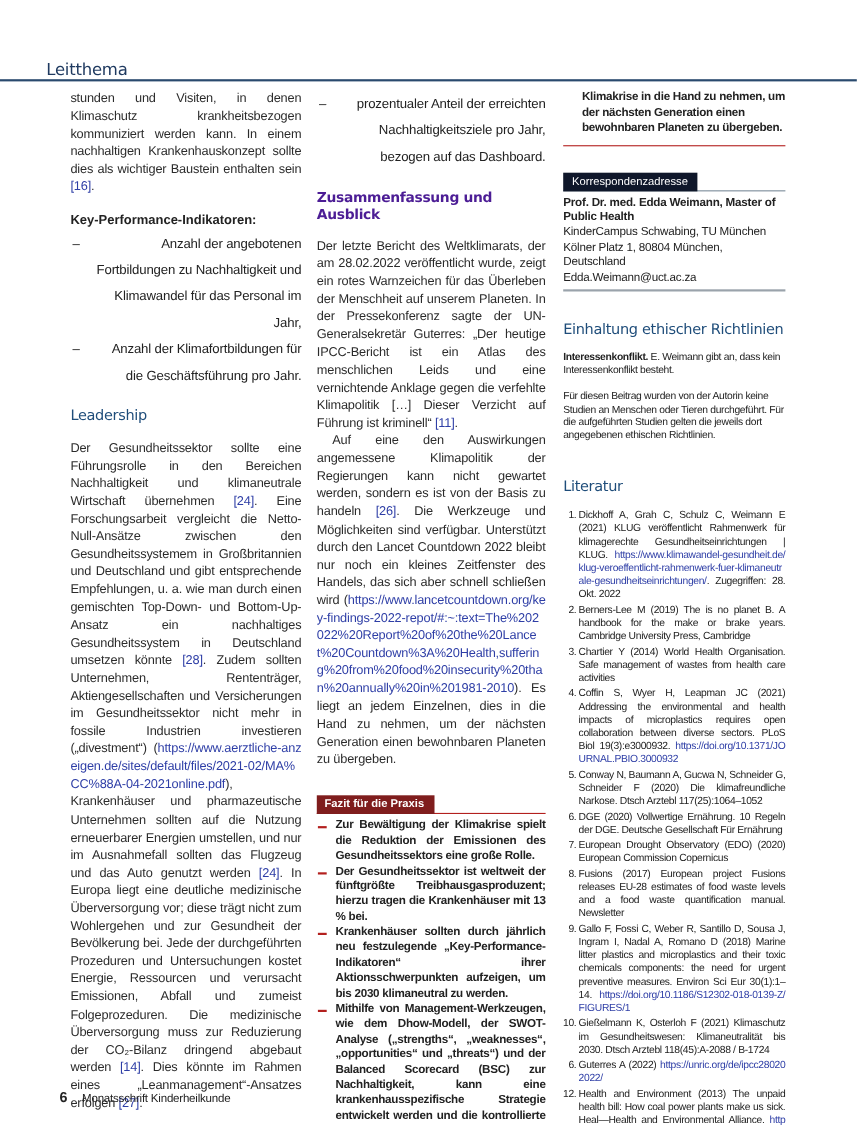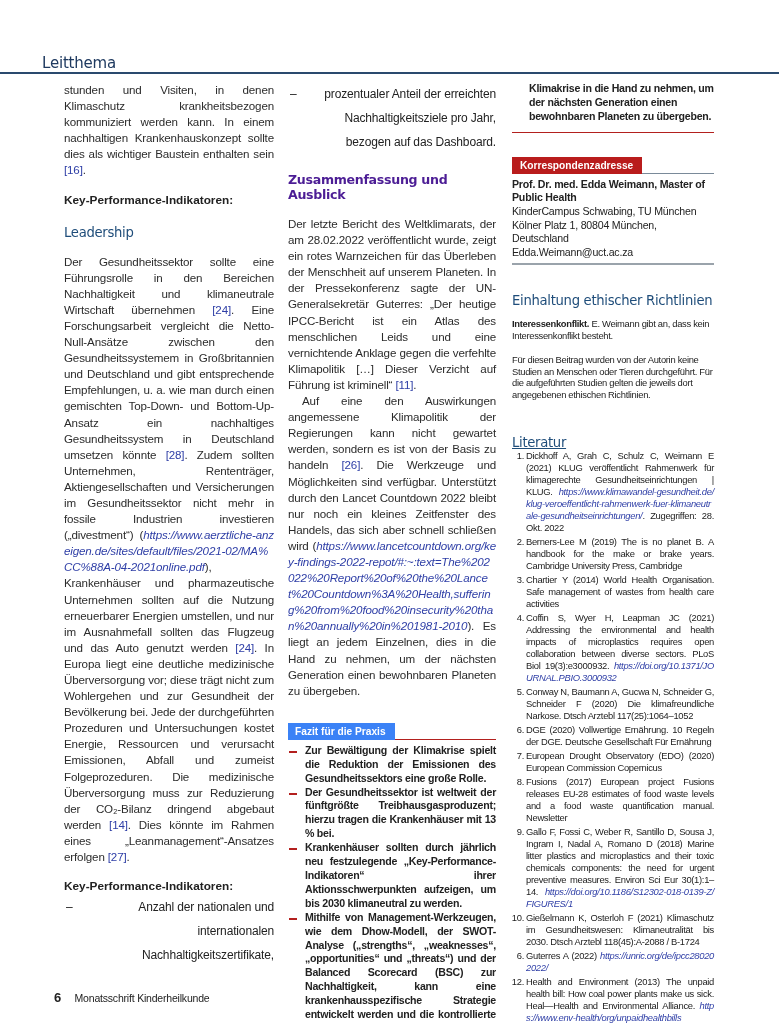--- a/index.html
+++ b/index.html
@@ -18,68 +18,68 @@
   .col2 { left: 288px; width: 208px; }
   .col3 { left: 512px; width: 202px; }
 
   .body-text {
     font-size: 11.6px; line-height: 16.1px; text-align: justify; color: #2b2b2b;
     letter-spacing: -0.15px; hyphens: manual;
   }
   .body-text p { margin: 0; }
   .indent { text-indent: 14px; }
   .ref { color: #2e3ea6; }
-  .link { color: #2e3ea6; word-break: break-all; font-style: italic; }
+  .link { color: #2e3ea6; word-break: break-all; }
 
   .kpi-title { font-weight: bold; font-size: 11.8px; margin-top: 14px; margin-bottom: 2px; color: #222; }
   .dash-list { list-style: none; }
   .dash-list li { position: relative; padding-left: 22px; font-size: 12px; line-height: 24px; text-align: right; letter-spacing: -0.15px; }
   .dash-list li::before { content: "–"; position: absolute; left: 2px; top: 0; }
 
   .section-h {
     font-family: "DejaVu Sans", sans-serif; font-size: 13.2px; color: #1f4d7a;
     margin-top: 18px; margin-bottom: 14px; letter-spacing: -0.3px; font-weight: normal;
   }
   .section-h.bold { font-weight: bold; font-size: 12.6px; color: #4c1d95; }
 
   
   .fazit { margin-top: 22px; }
   .fazit-tab {
-    display: inline-block; background: #3b82f6; color: #fff;
+    display: inline-block; background: #7f1d1d; color: #fff;
     font-size: 10.2px; font-weight: bold; padding: 3px 9px 3px 7px;
   }
   .fazit-rule { height: 1px; background: #b3201e; margin-top: -1px; }
   .fazit-list { list-style: none; margin-top: 4px; }
   .fazit-list li {
     position: relative; padding-left: 17px; font-size: 10.6px; line-height: 13.9px;
     font-weight: bold; color: #222; text-align: justify; letter-spacing: -0.25px;
   }
   .fazit-list li::before {
     content: ""; position: absolute; left: 1px; top: 7px; width: 8px; height: 2px; background: #b3201e;
   }
   .fazit-cont { padding-left: 17px; font-size: 10.6px; line-height: 13.9px; font-weight: bold; color: #222; letter-spacing: -0.25px; }
   .fazit-end-rule { height: 1px; background: #b3201e; margin-top: 8px; }
 
   
   .korr { margin-top: 22px; }
   .korr-tab {
-    display: inline-block; background: #b91c1c; color: #fff;
-    font-size: 10.2px; font-weight: bold; padding: 3px 9px 3px 8px;
+    display: inline-block; background: #0f172a; color: #fff;
+    font-size: 10.2px; font-weight: normal; padding: 3px 9px 3px 8px;
   }
   .korr-rule { height: 1px; background: #7a8a99; margin-top: -1px; }
   .korr-body { font-size: 10.6px; line-height: 13.6px; margin-top: 4px; color: #222; letter-spacing: -0.2px; }
   .korr-name { font-weight: bold; }
   .korr-end-rule { height: 2px; background: #9aa3ab; margin-top: 4px; }
 
   .ethik-h { margin-top: 28px; margin-bottom: 10px; }
   .small-text { font-size: 9.4px; line-height: 11.8px; color: #222; letter-spacing: -0.3px; }
   .small-text b { font-weight: bold; }
   .small-gap { margin-top: 12px; }
 
-  .lit-h { margin-top: 34px; margin-bottom: 0; text-decoration: underline; }
+  .lit-h { margin-top: 34px; margin-bottom: 12px; }
   .lit-list { list-style: none; }
   .lit-list li {
     position: relative; padding-left: 14px; font-size: 9.4px; line-height: 12px;
     color: #222; text-align: justify; letter-spacing: -0.3px; margin-bottom: 2px;
   }
   .lit-list li .num { position: absolute; left: 0; top: 0; width: 12px; text-align: right; }
   .lit-list li.two .num { left: -5px; width: 17px; }
 
   .footer { position: absolute; left: 54px; top: 990px; font-size: 12px; color: #222; }
   .footer .pg { font-weight: bold; font-size: 13px; margin-right: 10px; }
@@ -90,20 +90,24 @@
 
 <div class="running-head">Leitthema</div>
 <div class="head-rule"></div>
 
 <div class="col col1">
   <div class="body-text">
     <p><span>stunden und Visiten, in denen Klimaschutz krankheitsbezogen kommuniziert werden kann. In einem nachhaltigen Krankenhauskonzept sollte dies als wichtiger Baustein enthalten sein </span><span class="ref">[16]</span><span>.</span></p>
   </div>
 
   <div class="kpi-title">Key-Performance-Indikatoren:</div>
+  <ul class="dash-list">
+    <li>Anzahl der angebotenen Fortbildungen zu Nachhaltigkeit und Klimawandel für das Personal im Jahr,</li>
+    <li>Anzahl der Klimafortbildungen für die Geschäftsführung pro Jahr.</li>
+  </ul>
 
   <h2 class="section-h">Leadership</h2>
   <div class="body-text">
     <p>
       <span>Der Gesundheitssektor sollte eine Führungsrolle in den Bereichen Nachhaltigkeit und klimaneutrale Wirtschaft übernehmen </span><span class="ref">[24]</span><span>. Eine Forschungsarbeit vergleicht die Netto-Null-Ansätze zwischen den Gesundheitssystemem in Großbritannien und Deutschland und gibt entsprechende Empfehlungen, u. a. wie man durch einen gemischten Top-Down- und Bottom-Up-Ansatz ein nachhaltiges Gesundheitssystem in Deutschland umsetzen könnte </span><span class="ref">[28]</span><span>. Zudem sollten Unternehmen, Rententräger, Aktiengesellschaften und Versicherungen im Gesundheitssektor nicht mehr in fossile Industrien investieren („divestment“) (</span><span class="link">https://www.aerztliche-anzeigen.de/sites/default/files/2021-02/MA%CC%88A-04-2021online.pdf</span><span>), Krankenhäuser und pharmazeutische Unternehmen sollten auf die Nutzung erneuerbarer Energien umstellen, und nur im Ausnahmefall sollten das Flugzeug und das Auto genutzt werden </span><span class="ref">[24]</span><span>. In Europa liegt eine deutliche medizinische Überversorgung vor; diese trägt nicht zum Wohlergehen und zur Gesundheit der Bevölkerung bei. Jede der durchgeführten Prozeduren und Untersuchungen kostet Energie, Ressourcen und verursacht Emissionen, Abfall und zumeist Folgeprozeduren. Die medizinische Überversorgung muss zur Reduzierung der CO₂-Bilanz dringend abgebaut werden </span><span class="ref">[14]</span><span>. Dies könnte im Rahmen eines „Leanmanagement“-Ansatzes erfolgen </span><span class="ref">[27]</span><span>.</span>
     </p>
   </div>
 
   <div class="kpi-title">Key-Performance-Indikatoren:</div>
   <ul class="dash-list">

